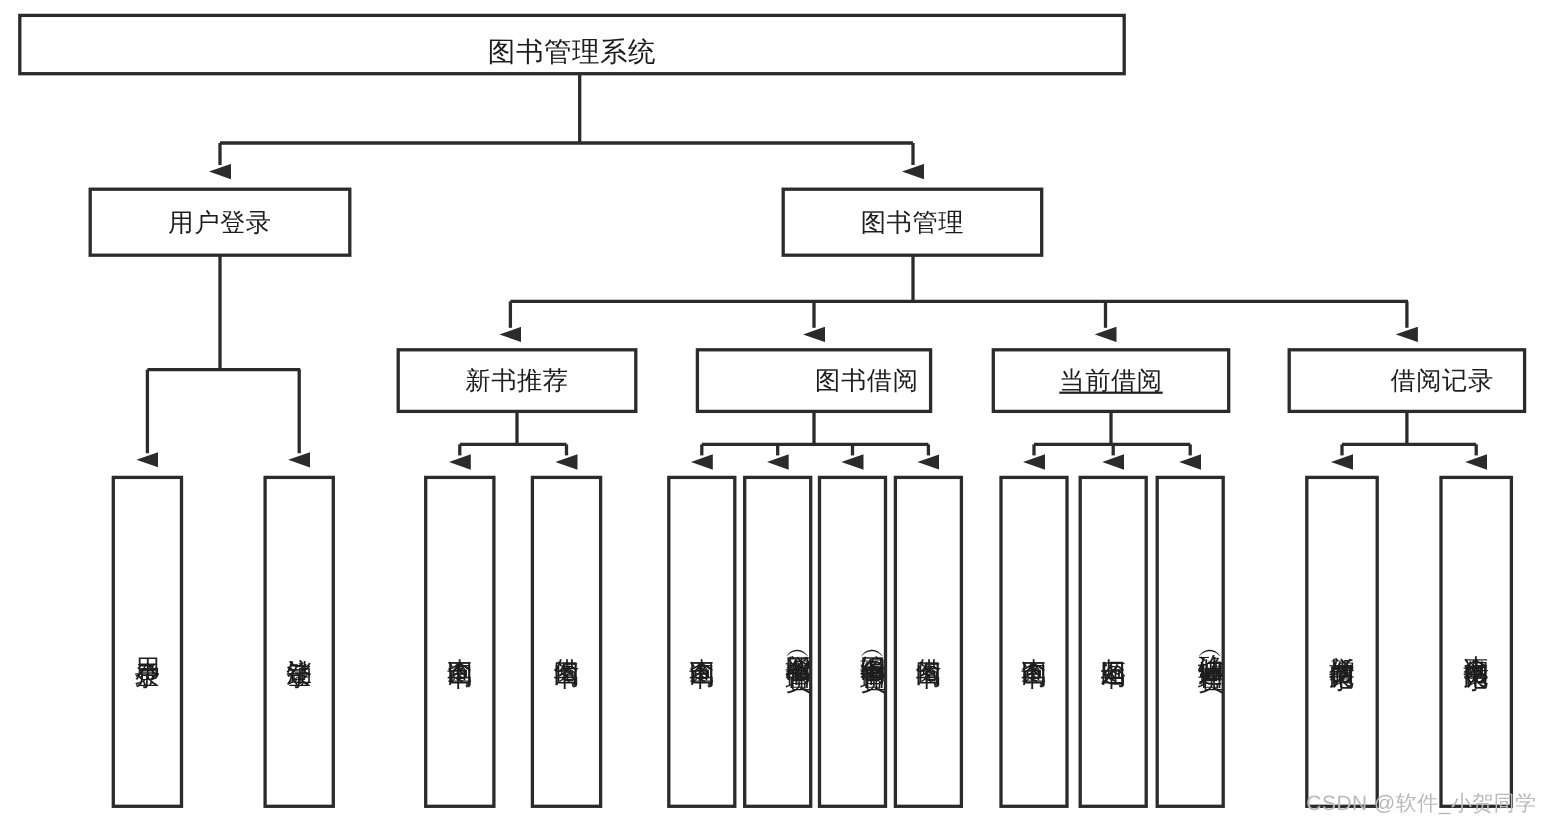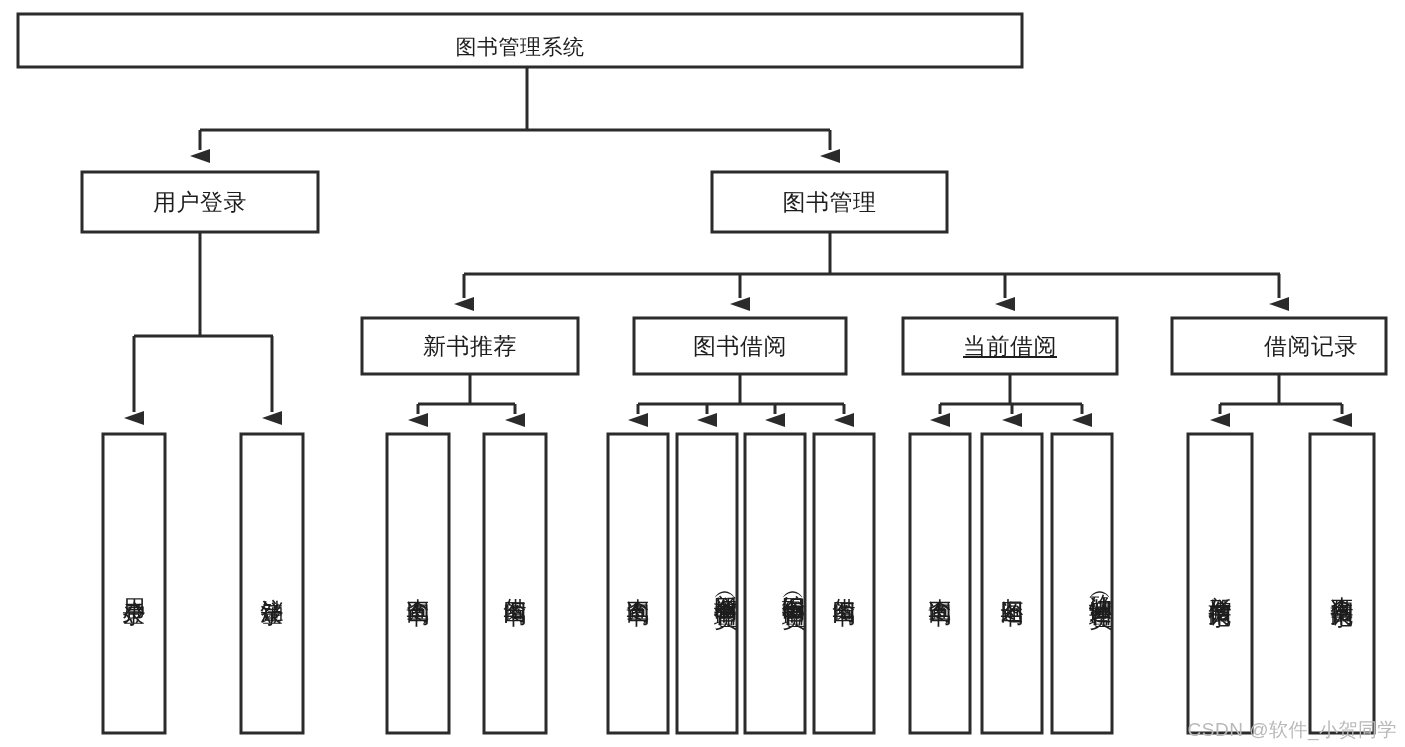--- a/index.html
+++ b/index.html
@@ -174,27 +174,27 @@
     </g>
 
     <g>
       <path class="connector" d="M 1279 374 L 1279 404"></path>
       <path class="connector" d="M 1220 404 L 1342 404"></path>
       <path class="connector" d="M 1220 404 L 1220 414" marker-end="url(#arrow)"></path>
       <path class="connector" d="M 1342 404 L 1342 414" marker-end="url(#arrow)"></path>
     </g>
   </svg>
 
-  <div class="node-label-h" style="left:18px; top:14px; width:1004px; height:65px; font-size:21px;">图书管理系统</div>
+  <div class="node-label-h" style="left:18px; top:14px; width:1004px; height:65px; font-size:25px;">图书管理系统</div>
 
   <div class="node-label-h" style="left:82px; top:172px; width:236px; height:60px;">用户登录</div>
   <div class="node-label-h" style="left:712px; top:172px; width:235px; height:60px;">图书管理</div>
 
   <div class="node-label-h" style="left:362px; top:318px; width:216px; height:56px;">新书推荐</div>
-  <div class="node-label-h" style="left:634px; top:318px; width:212px; height:56px;">图书借阅</div>
+  <div class="node-label-h" style="left:634px; top:318px; width:212px; height:56px;padding-left:48px;">图书借阅</div>
   <div class="node-label-h" style="left:903px; top:318px; width:214px; height:56px;text-decoration:underline;">当前借阅</div>
   <div class="node-label-h" style="left:1172px; top:318px; width:214px; height:56px;margin-left:32px;">借阅记录</div>
 
   <div class="node-label-v centered" style="left:103px; top:434px; width:62px; height:299px;">用户登录</div>
   <div class="node-label-v centered" style="left:241px; top:434px; width:62px; height:299px;">注销登录</div>
 
   <div class="node-label-v centered" style="left:387px; top:434px; width:62px; height:299px;">查询图书</div>
   <div class="node-label-v centered" style="left:484px; top:434px; width:62px; height:299px;">借阅图书</div>
 
   <div class="node-label-v centered" style="left:608px; top:434px; width:60px; height:299px;">查询图书</div>

